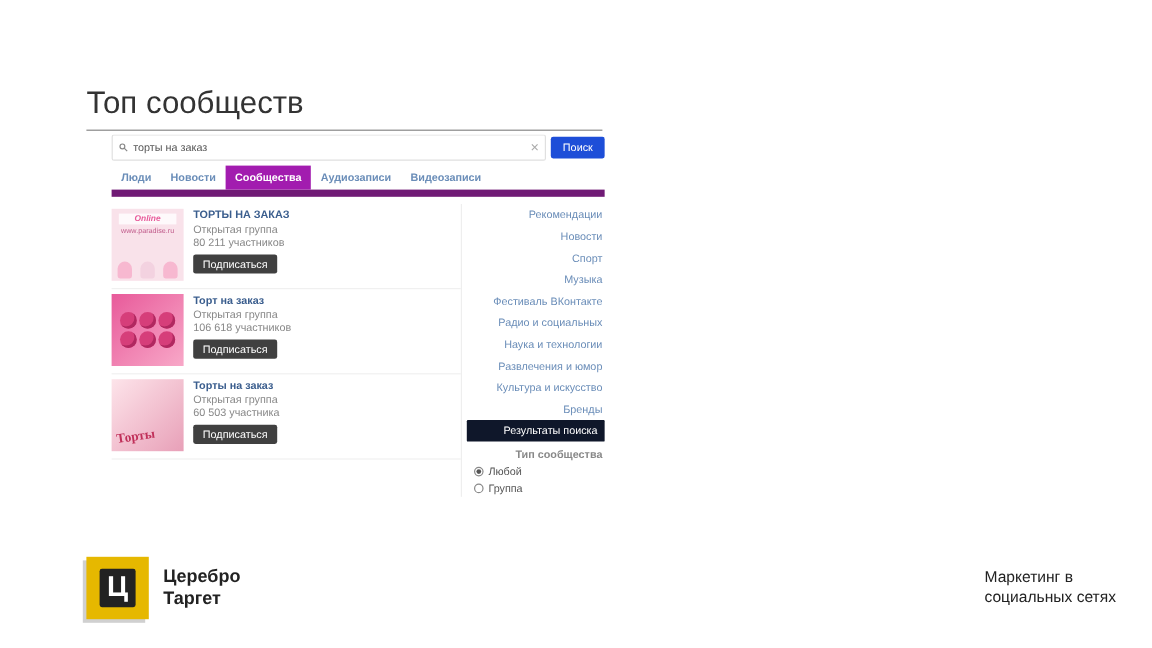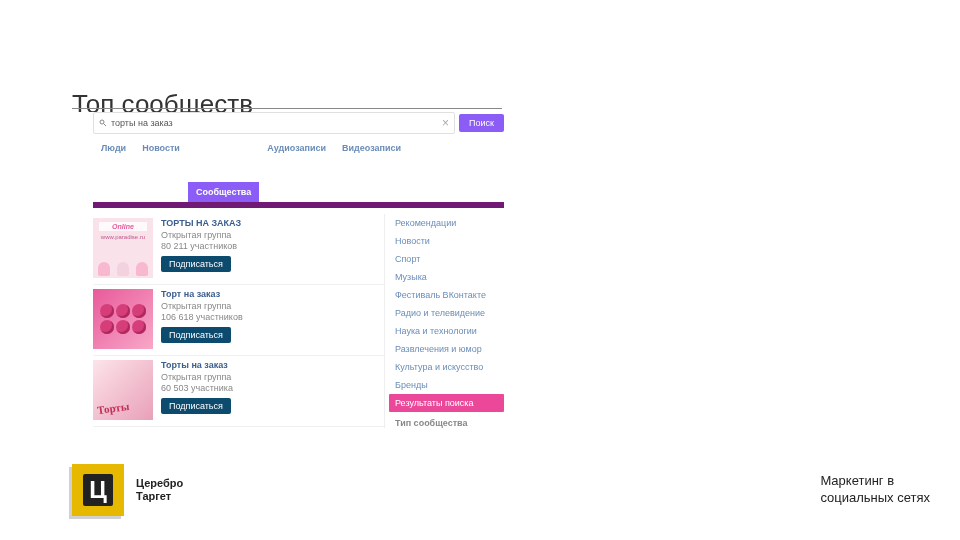--- a/index.html
+++ b/index.html
@@ -1,57 +1,57 @@
 <!DOCTYPE html>
 <html><head>
 <meta charset="utf-8">
 <style>
   * { box-sizing: border-box; margin: 0; padding: 0; }
   body { width: 960px; height: 540px; background: #fff; font-family: Arial, Helvetica, sans-serif; color: #333; position: relative; overflow: hidden; }
-  .slide-title { position: absolute; left: 72px; top: 89px; font-size: 26px; font-weight: 400; }
+  .slide-title { position: absolute; left: 72px; top: 70px; font-size: 26px; font-weight: 400; }
   .underline { position: absolute; left: 72px; top: 108px; width: 430px; height: 1px; background: #888; }
   .screenshot { position: absolute; left: 72px; top: 112px; width: 432px; height: 316px; background: #fff; font-size: 9px; overflow: hidden; padding-left: 21px; }
   .searchbar { display: flex; align-items: center; gap: 4px; margin-bottom: 4px; }
   .searchbox { flex: 1; border: 1px solid #e0e0e0; border-radius: 2px; display: flex; align-items: center; padding: 3px 5px; }
   .searchbox svg { width: 8px; height: 8px; margin-right: 4px; flex-shrink: 0; }
   .searchbox .txt { color: #555; }
   .searchbox .clear { color: #aaa; font-size: 12px; margin-left: auto; }
-  .search-btn { background: #8b5cf6; color: #fff; padding: 4px 10px; border-radius: 2px; }
+  .search-btn { background: #1d4ed8; color: #fff; padding: 4px 10px; border-radius: 2px; }
   .tabs { display: flex; border-bottom: 6px solid #701a75; margin-bottom: 6px; }
   .tab { padding: 5px 8px; color: #6a8db8; font-weight: bold; }
-  .tab.active { background: #8b5cf6; color: #fff; margin-top: 44px; }
+  .tab.active { background: #a21caf; color: #fff; }
   .found { color: #6a8db8; font-weight: bold; margin: 4px 0 6px 4px; }
   .cols { display: flex; }
   .left { flex: 1; }
-  .right { width: 120px; border-left: 1px solid #eee; padding-left: 8px; }
+  .right { width: 120px; border-left: 1px solid #eee; padding-left: 8px; text-align: right; }
   .card { display: flex; border-bottom: 1px solid #f0f0f0; padding: 4px 0 6px 0; }
   .thumb { width: 60px; height: 60px; margin-right: 8px; flex-shrink: 0; background: #f9e2ea; position: relative; overflow: hidden; }
   .thumb.pink2 { background: linear-gradient(135deg, #e85a9a 0%, #f8a8c8 100%); }
   .thumb.pink3 { background: linear-gradient(135deg, #fde4ea 0%, #e8a0b8 100%); }
   .online-badge { position: absolute; top: 4px; left: 6px; right: 6px; font-size: 7px; color: #e85a9a; background: rgba(255,255,255,0.8); text-align: center; padding: 1px; font-style: italic; font-weight: bold; }
   .cupcakes { position: absolute; bottom: 2px; left: 2px; right: 2px; display: flex; justify-content: space-around; }
   .cc { width: 12px; height: 14px; background: #f7b8d0; border-radius: 6px 6px 2px 2px; }
   .cc:nth-child(2){ background:#f3d2e0;}
   .roses { position:absolute; inset:0; display:flex; flex-wrap:wrap; align-content:center; justify-content:center; gap:2px;}
   .rose{ width:14px; height:14px; background:#d63e7a; border-radius:50%; box-shadow: inset -2px -2px 0 #b02860;}
   .torty{ position:absolute; left:4px; bottom:6px; font-family: cursive; font-weight:bold; color:#c0305a; font-size:11px; transform:rotate(-8deg);}
   .card-body .title { color: #3b5e8e; font-weight: bold; margin-bottom: 2px; }
   .card-body .meta { color: #888; margin-bottom: 1px; }
-  .sub-btn { display: inline-block; background: #0c4a6e; color: #fff; padding: 3px 8px; border-radius: 2px; margin-top: 4px; }
+  .sub-btn { display: inline-block; background: #404040; color: #fff; padding: 3px 8px; border-radius: 2px; margin-top: 4px; }
   .side-item { color: #6a8db8; padding: 4px 2px; }
-  .side-item.active { background: #ec4899; color: #fff; padding: 4px 6px; margin-left: -4px; border-radius: 1px;}
+  .side-item.active { background: #0f172a; color: #fff; padding: 4px 6px; margin-left: -4px; border-radius: 1px;}
   .side-head { color: #888; padding: 6px 2px 2px; font-weight: bold;}
   .radio-row { display:flex; align-items:center; padding:2px 2px; color:#555;}
   .radio-row .r { width:8px; height:8px; border:1px solid #888; border-radius:50%; margin-right:4px; position:relative;}
   .radio-row .r.on::after{content:""; position:absolute; inset:1px; background:#555; border-radius:50%;}
 
   .footer { position: absolute; left: 72px; bottom: 24px; right: 30px; display: flex; align-items: center; }
   .logo-mark { width: 52px; height: 52px; background: #e6b800; display: flex; align-items: center; justify-content: center; margin-right: 12px; box-shadow: -3px 3px 0 #d0d0d0;}
   .logo-mark span { width: 30px; height: 32px; background: #222; color: #fff; font-weight: bold; font-size: 24px; display: flex; align-items: center; justify-content: center; border-radius: 2px;}
-  .brand { font-weight: bold; font-size: 11px; color: #222; line-height: 1.2; }
+  .brand { font-weight: bold; font-size: 15px; color: #222; line-height: 1.2; }
   .tagline { margin-left: auto; font-size: 13px; color: #222; line-height: 1.3; }
 </style>
 </head>
 <body>
 
 <div class="slide-title">Топ сообществ</div>
 <div class="underline"></div>
 
 <div class="screenshot">
   <div class="searchbar">
@@ -126,21 +126,21 @@
         </div>
       </div>
     </div>
 
     <div class="right">
       <div class="side-item">Рекомендации</div>
       <div class="side-item">Новости</div>
       <div class="side-item">Спорт</div>
       <div class="side-item">Музыка</div>
       <div class="side-item">Фестиваль ВКонтакте</div>
-      <div class="side-item">Радио и телевидение</div>
+      <div class="side-item">Радио и социальных</div>
       <div class="side-item">Наука и технологии</div>
       <div class="side-item">Развлечения и юмор</div>
       <div class="side-item">Культура и искусство</div>
       <div class="side-item">Бренды</div>
       <div class="side-item active">Результаты поиска</div>
       <div class="side-head">Тип сообщества</div>
       <div class="radio-row">
           <span class="r on"></span>
           <span>Любой</span>
         </div>

